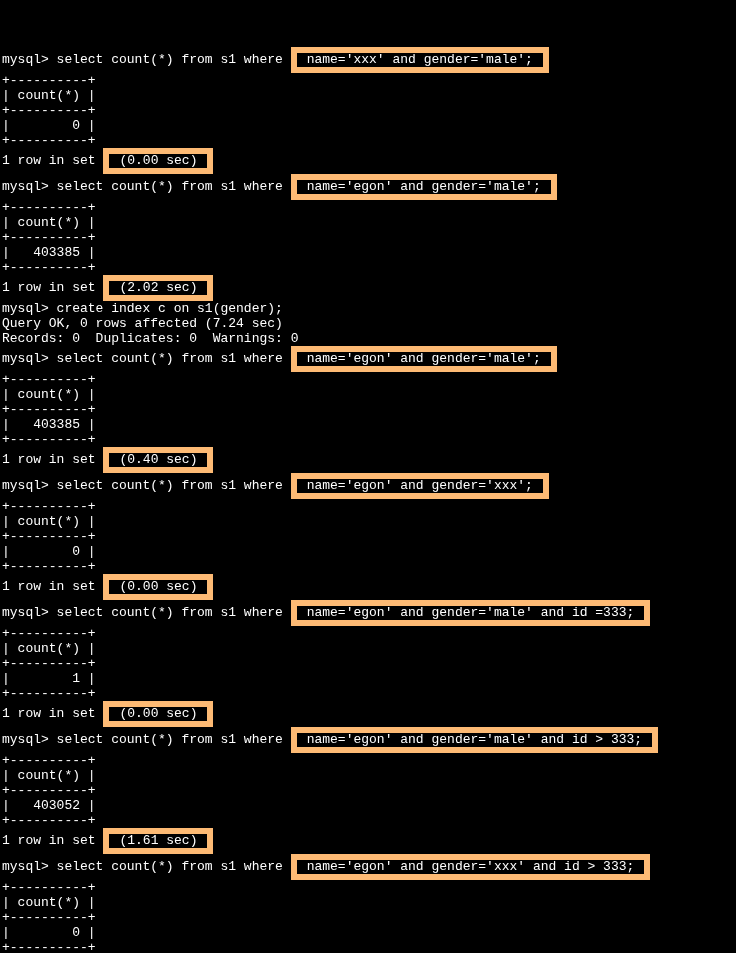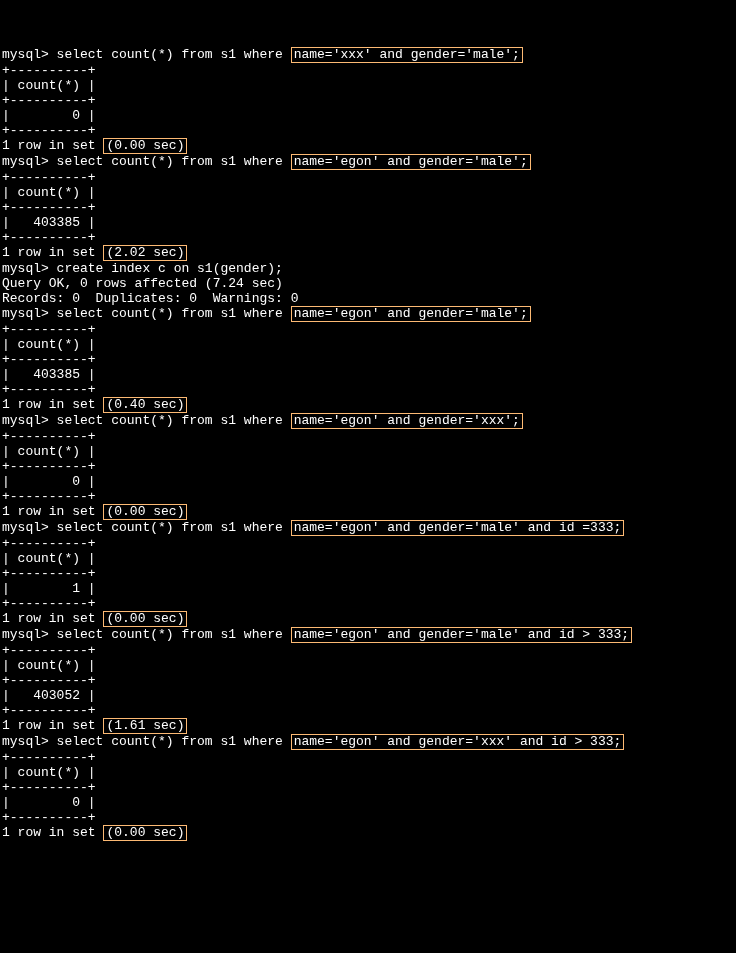--- a/index.html
+++ b/index.html
@@ -11,22 +11,22 @@
     font-size: 13px;
     line-height: 15px;
     width: 736px;
     height: 953px;
     box-sizing: border-box;
     overflow: hidden;
     white-space: pre;
   }
   .line { white-space: pre; }
   .hl {
-    border: 1px solid #fdba74;
-    padding: 0 2px;
+    border: 6px solid #fdba74;
+    padding: 0 10px;
     display: inline-block;
     line-height: 14px;
   }
 </style>
 </head>
 <body>
 
 
 <div id="term"><div class="line">mysql&gt; select count(*) from s1 where <span class="hl">name='xxx' and gender='male';</span></div><div class="line">+----------+</div><div class="line">| count(*) |</div><div class="line">+----------+</div><div class="line">|        0 |</div><div class="line">+----------+</div><div class="line">1 row in set <span class="hl">(0.00 sec)</span></div><div class="line"></div><div class="line">mysql&gt; select count(*) from s1 where <span class="hl">name='egon' and gender='male';</span></div><div class="line">+----------+</div><div class="line">| count(*) |</div><div class="line">+----------+</div><div class="line">|   403385 |</div><div class="line">+----------+</div><div class="line">1 row in set <span class="hl">(2.02 sec)</span></div><div class="line"></div><div class="line">mysql&gt; create index c on s1(gender);</div><div class="line">Query OK, 0 rows affected (7.24 sec)</div><div class="line">Records: 0  Duplicates: 0  Warnings: 0</div><div class="line"></div><div class="line">mysql&gt; select count(*) from s1 where <span class="hl">name='egon' and gender='male';</span></div><div class="line">+----------+</div><div class="line">| count(*) |</div><div class="line">+----------+</div><div class="line">|   403385 |</div><div class="line">+----------+</div><div class="line">1 row in set <span class="hl">(0.40 sec)</span></div><div class="line"></div><div class="line">mysql&gt; select count(*) from s1 where <span class="hl">name='egon' and gender='xxx';</span></div><div class="line">+----------+</div><div class="line">| count(*) |</div><div class="line">+----------+</div><div class="line">|        0 |</div><div class="line">+----------+</div><div class="line">1 row in set <span class="hl">(0.00 sec)</span></div><div class="line"></div><div class="line">mysql&gt; select count(*) from s1 where <span class="hl">name='egon' and gender='male' and id =333;</span></div><div class="line">+----------+</div><div class="line">| count(*) |</div><div class="line">+----------+</div><div class="line">|        1 |</div><div class="line">+----------+</div><div class="line">1 row in set <span class="hl">(0.00 sec)</span></div><div class="line"></div><div class="line">mysql&gt; select count(*) from s1 where <span class="hl">name='egon' and gender='male' and id &gt; 333;</span></div><div class="line">+----------+</div><div class="line">| count(*) |</div><div class="line">+----------+</div><div class="line">|   403052 |</div><div class="line">+----------+</div><div class="line">1 row in set <span class="hl">(1.61 sec)</span></div><div class="line"></div><div class="line">mysql&gt; select count(*) from s1 where <span class="hl">name='egon' and gender='xxx' and id &gt; 333;</span></div><div class="line">+----------+</div><div class="line">| count(*) |</div><div class="line">+----------+</div><div class="line">|        0 |</div><div class="line">+----------+</div><div class="line">1 row in set <span class="hl">(0.00 sec)</span></div><div class="line"></div></div>
 

